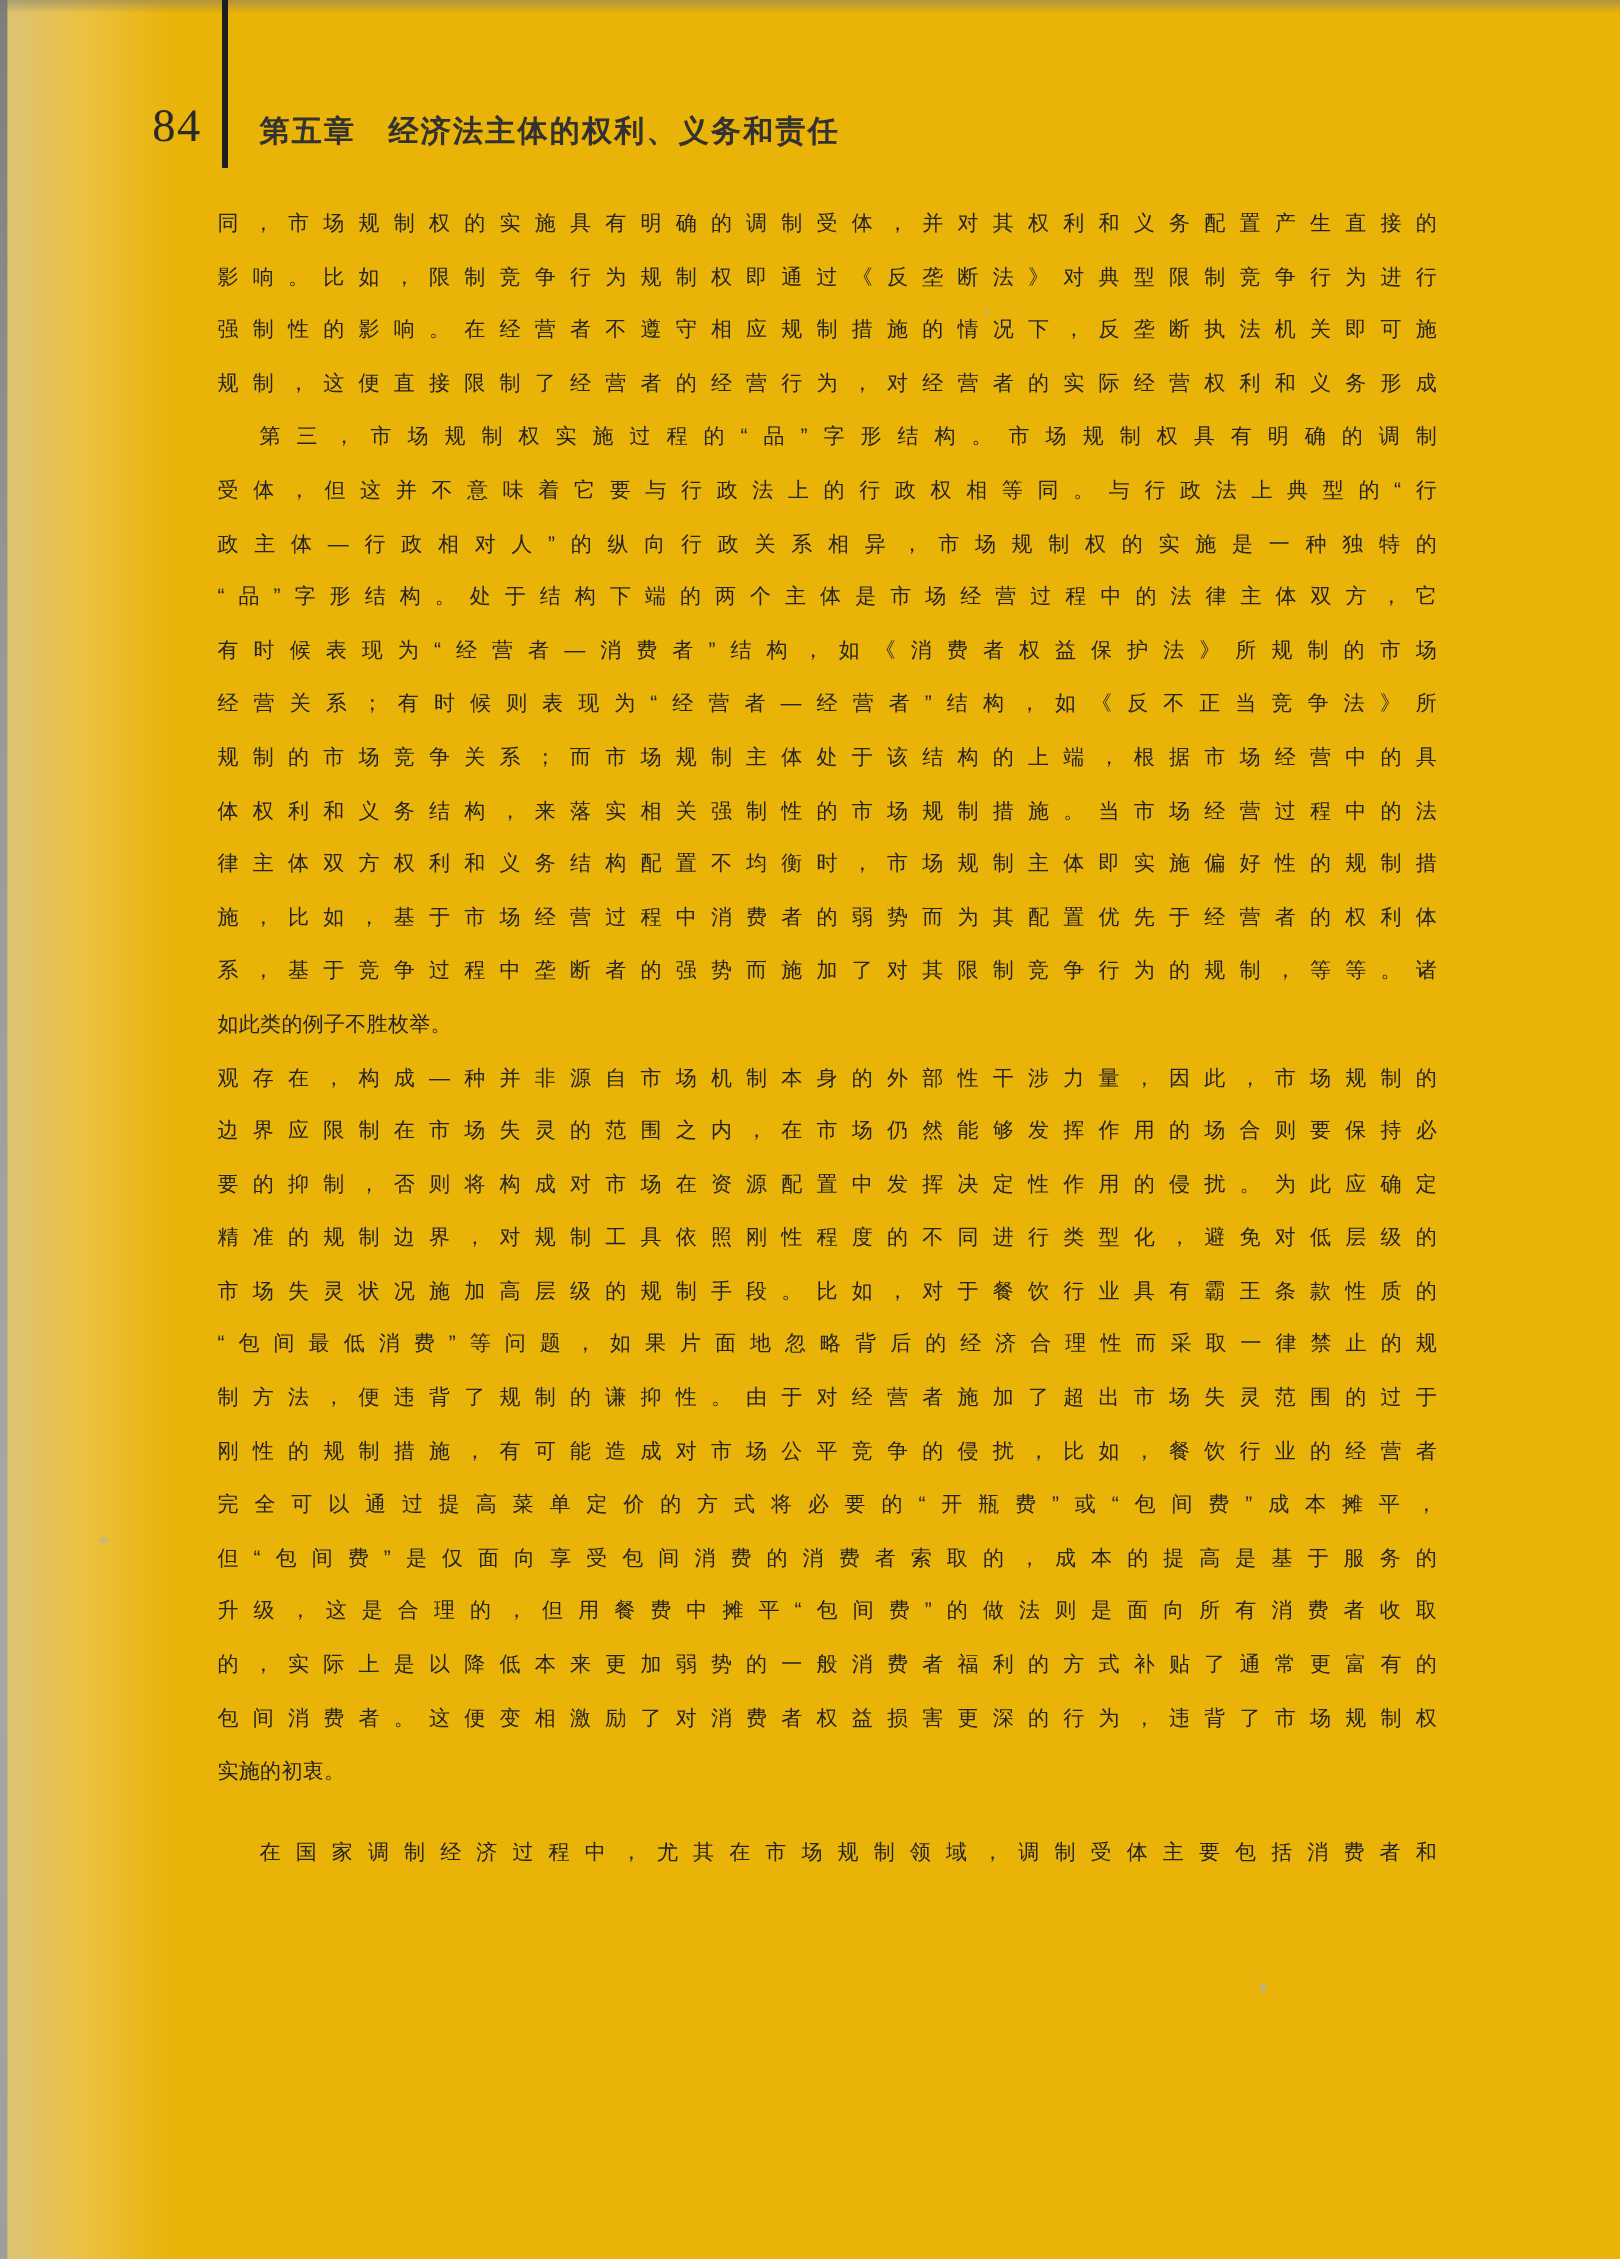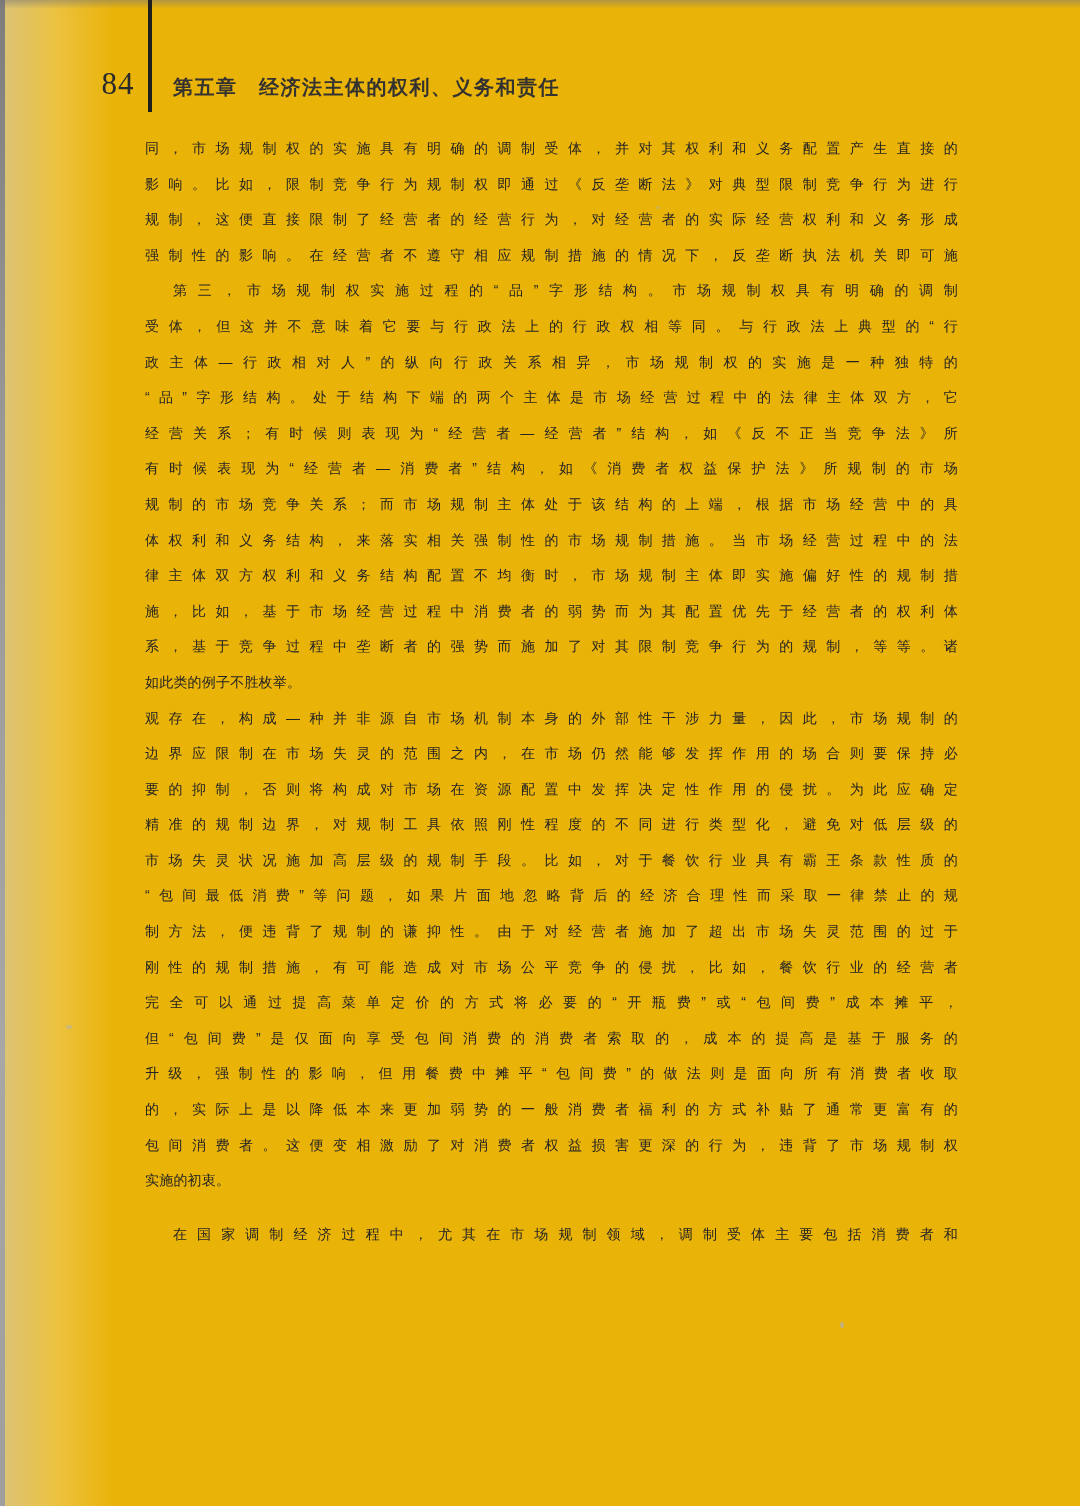--- a/index.html
+++ b/index.html
@@ -128,45 +128,45 @@
   <header class="page-header">
     <span class="page-number">84</span>
     <span class="header-divider"></span>
     <span class="chapter-title">第五章　经济法主体的权利、义务和责任</span>
   </header>
 
   <main class="body-block">
     <div>
         <p class="line">同，市场规制权的实施具有明确的调制受体，并对其权利和义务配置产生直接的</p>
         <p class="line">影响。比如，限制竞争行为规制权即通过《反垄断法》对典型限制竞争行为进行</p>
+        <p class="line">强制性的影响。在经营者不遵守相应规制措施的情况下，反垄断执法机关即可施</p>
         <p class="line">规制，这便直接限制了经营者的经营行为，对经营者的实际经营权利和义务形成</p>
-        <p class="line">强制性的影响。在经营者不遵守相应规制措施的情况下，反垄断执法机关即可施</p>
         <p class="line indent">第三，市场规制权实施过程的“品”字形结构。市场规制权具有明确的调制</p>
         <p class="line">受体，但这并不意味着它要与行政法上的行政权相等同。与行政法上典型的“行</p>
         <p class="line">政主体—行政相对人”的纵向行政关系相异，市场规制权的实施是一种独特的</p>
         <p class="line">“品”字形结构。处于结构下端的两个主体是市场经营过程中的法律主体双方，它</p>
+        <p class="line">有时候表现为“经营者—消费者”结构，如《消费者权益保护法》所规制的市场</p>
         <p class="line">经营关系；有时候则表现为“经营者—经营者”结构，如《反不正当竞争法》所</p>
-        <p class="line">有时候表现为“经营者—消费者”结构，如《消费者权益保护法》所规制的市场</p>
         <p class="line">规制的市场竞争关系；而市场规制主体处于该结构的上端，根据市场经营中的具</p>
         <p class="line">体权利和义务结构，来落实相关强制性的市场规制措施。当市场经营过程中的法</p>
         <p class="line">律主体双方权利和义务结构配置不均衡时，市场规制主体即实施偏好性的规制措</p>
         <p class="line">施，比如，基于市场经营过程中消费者的弱势而为其配置优先于经营者的权利体</p>
         <p class="line">系，基于竞争过程中垄断者的强势而施加了对其限制竞争行为的规制，等等。诸</p>
         <p class="line last">如此类的例子不胜枚举。</p>
         <p class="line">观存在，构成—种并非源自市场机制本身的外部性干涉力量，因此，市场规制的</p>
         <p class="line">边界应限制在市场失灵的范围之内，在市场仍然能够发挥作用的场合则要保持必</p>
         <p class="line">要的抑制，否则将构成对市场在资源配置中发挥决定性作用的侵扰。为此应确定</p>
         <p class="line">精准的规制边界，对规制工具依照刚性程度的不同进行类型化，避免对低层级的</p>
         <p class="line">市场失灵状况施加高层级的规制手段。比如，对于餐饮行业具有霸王条款性质的</p>
         <p class="line">“包间最低消费”等问题，如果片面地忽略背后的经济合理性而采取一律禁止的规</p>
         <p class="line">制方法，便违背了规制的谦抑性。由于对经营者施加了超出市场失灵范围的过于</p>
         <p class="line">刚性的规制措施，有可能造成对市场公平竞争的侵扰，比如，餐饮行业的经营者</p>
         <p class="line">完全可以通过提高菜单定价的方式将必要的“开瓶费”或“包间费”成本摊平，</p>
         <p class="line">但“包间费”是仅面向享受包间消费的消费者索取的，成本的提高是基于服务的</p>
-        <p class="line">升级，强制性的影响，但用餐费中摊平“包间费”的做法则是面向所有消费者收取</p>
+        <p class="line">升级，这是合理的，但用餐费中摊平“包间费”的做法则是面向所有消费者收取</p>
         <p class="line">的，实际上是以降低本来更加弱势的一般消费者福利的方式补贴了通常更富有的</p>
         <p class="line">包间消费者。这便变相激励了对消费者权益损害更深的行为，违背了市场规制权</p>
         <p class="line last">实施的初衷。</p>
       </div>
     <p class="line indent section-first-line">在国家调制经济过程中，尤其在市场规制领域，调制受体主要包括消费者和</p>
   </main>
 
 </div>
 
 </body></html>

